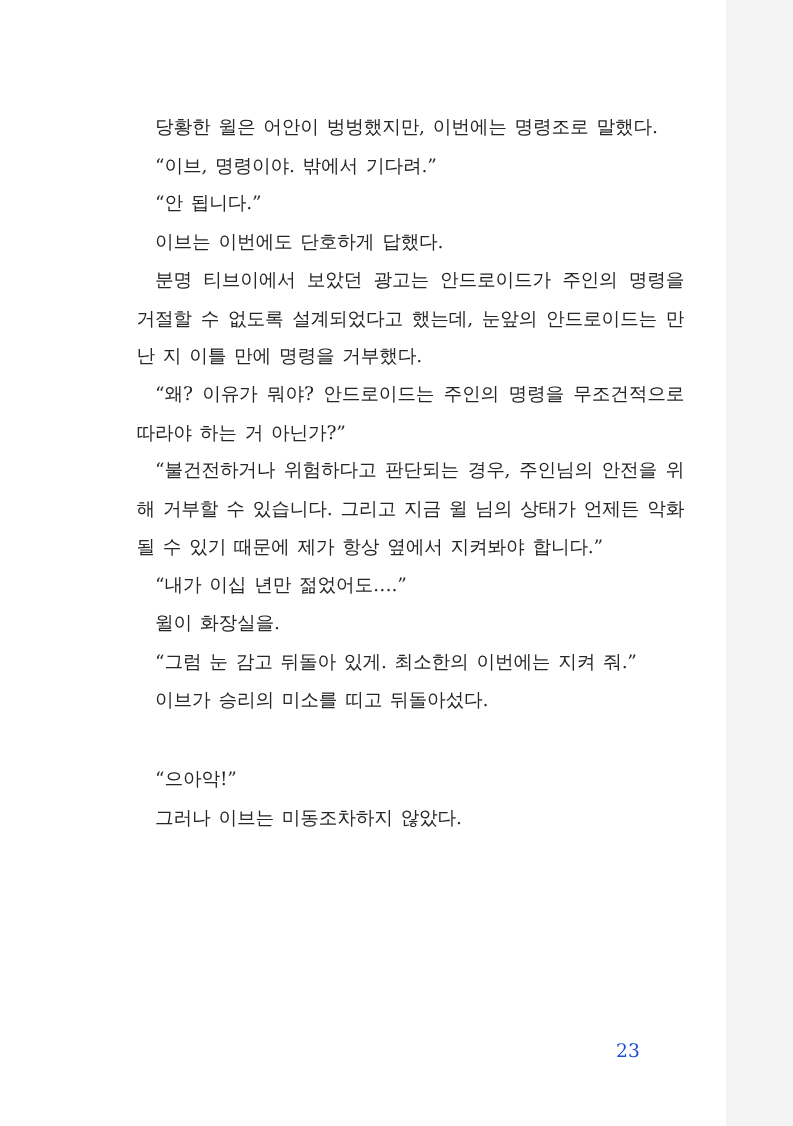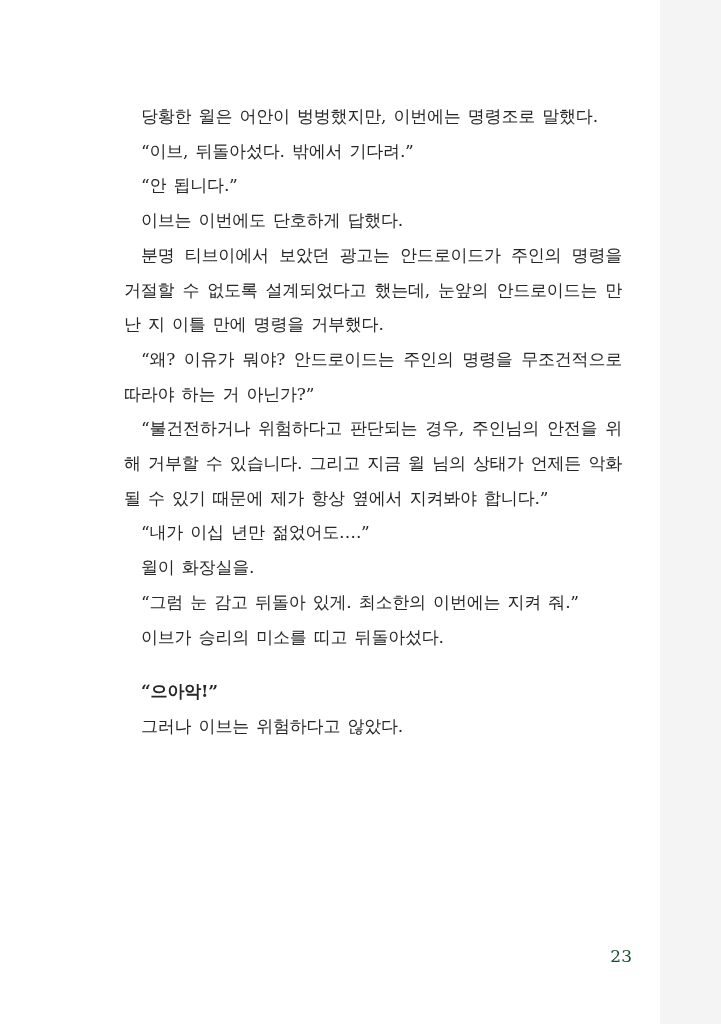--- a/index.html
+++ b/index.html
@@ -31,50 +31,49 @@
     letter-spacing: -0.2px;
     word-spacing: 2px;
   }
   .para {
     margin: 0;
     padding: 0;
     text-indent: 17px;
   }
   
   .para.section-gap {
-    margin-top: 20px;
-    font-weight: bold;
+    margin-top: 38px;
   }
   .page-number {
     position: absolute;
     top: 945px;
     left: 560px;
     width: 72px;
-    text-align: right;
+    text-align: left;
     font-size: 17px;
     line-height: 22px;
-    color: #14532d;
+    color: #1d4ed8;
   }
 </style>
 </head>
 <body>
 
 <div class="page">
 
   <div class="text-block">
     <p class="para">당황한 윌은 어안이 벙벙했지만, 이번에는 명령조로 말했다.</p>
-    <p class="para">“이브, 뒤돌아섰다. 밖에서 기다려.”</p>
+    <p class="para">“이브, 명령이야. 밖에서 기다려.”</p>
     <p class="para">“안 됩니다.”</p>
     <p class="para">이브는 이번에도 단호하게 답했다.</p>
     <p class="para">분명 티브이에서 보았던 광고는 안드로이드가 주인의 명령을 거절할 수 없도록 설계되었다고 했는데, 눈앞의 안드로이드는 만난 지 이틀 만에 명령을 거부했다.</p>
     <p class="para">“왜? 이유가 뭐야? 안드로이드는 주인의 명령을 무조건적으로 따라야 하는 거 아닌가?”</p>
     <p class="para">“불건전하거나 위험하다고 판단되는 경우, 주인님의 안전을 위해 거부할 수 있습니다. 그리고 지금 윌 님의 상태가 언제든 악화될 수 있기 때문에 제가 항상 옆에서 지켜봐야 합니다.”</p>
     <p class="para">“내가 이십 년만 젊었어도….”</p>
     <p class="para">윌이 화장실을.</p>
     <p class="para">“그럼 눈 감고 뒤돌아 있게. 최소한의 이번에는 지켜 줘.”</p>
     <p class="para">이브가 승리의 미소를 띠고 뒤돌아섰다.</p>
     <p class="para section-gap">“으아악!”</p>
-    <p class="para">그러나 이브는 위험하다고 않았다.</p>
+    <p class="para">그러나 이브는 미동조차하지 않았다.</p>
   </div>
 
   <div class="page-number">23</div>
 
 </div>
 
 </body></html>

